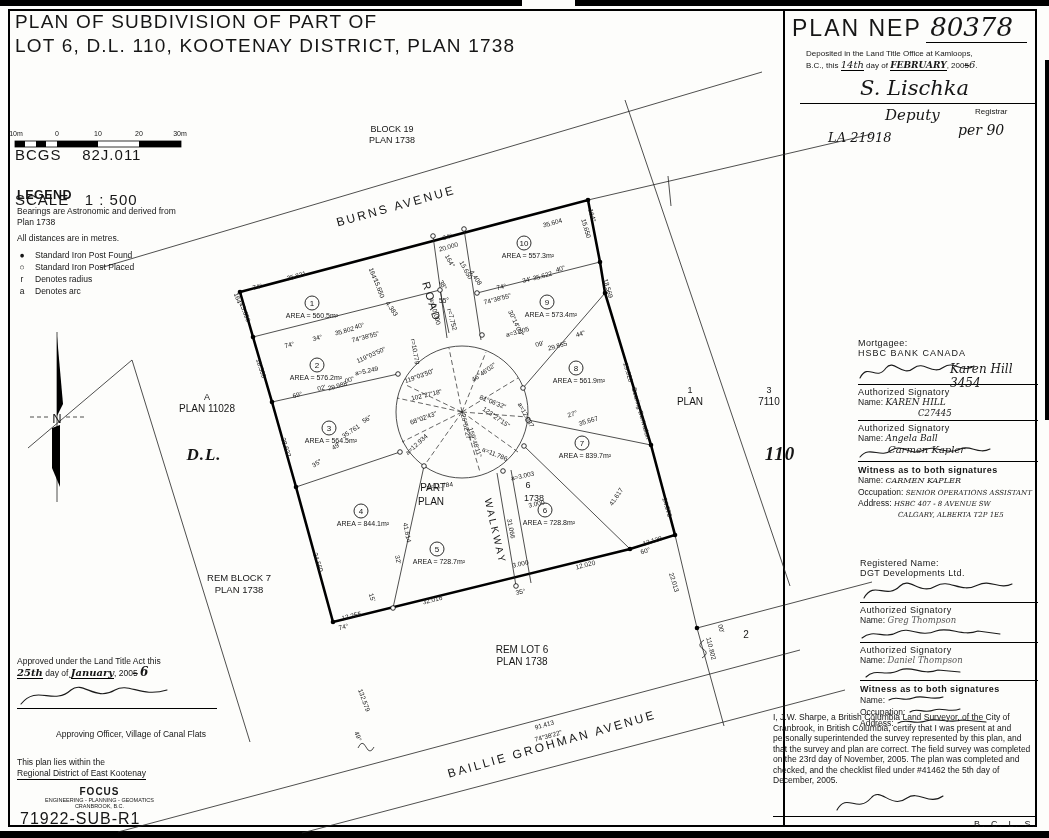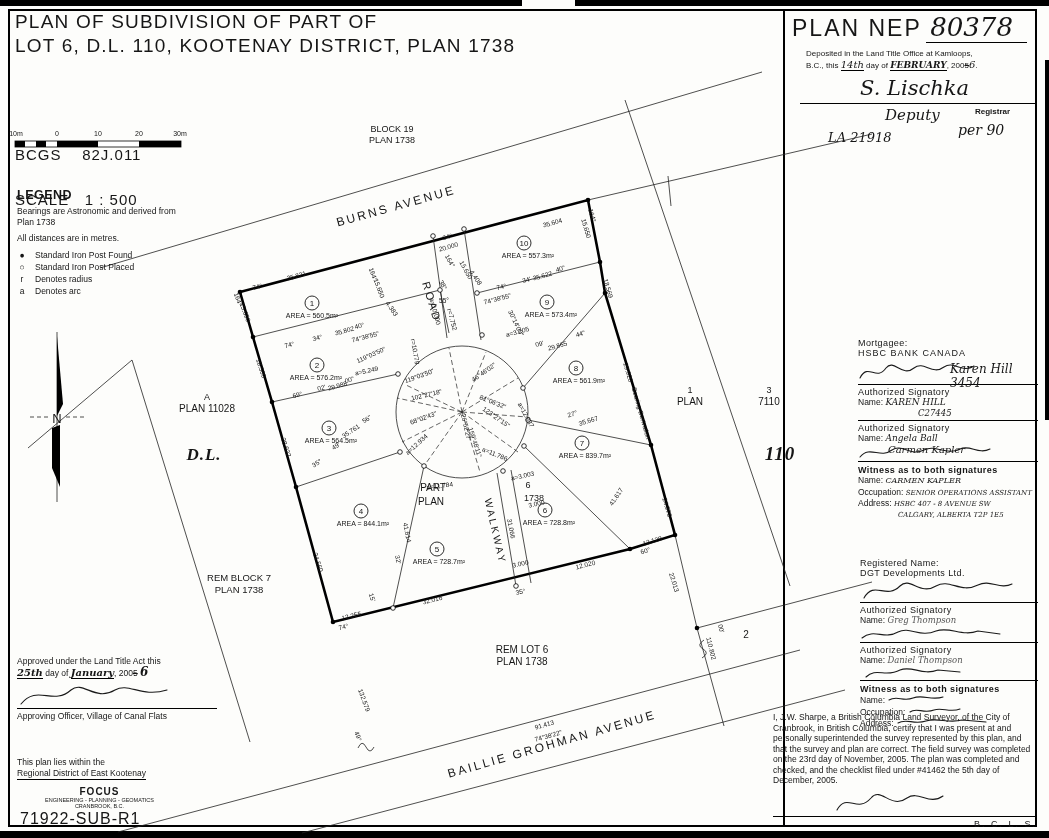--- a/index.html
+++ b/index.html
@@ -342,21 +342,21 @@
       <span>B.C., this</span>
       <span class="hw u" style="font-size:10px;">14th</span>
       <span>day of</span>
       <span class="hw u" style="font-size:9px;font-weight:bold;">FEBRUARY</span><span>, 200</span><span class="strike">5</span><span class="hw" style="font-size:10px;">6</span><span>.</span>
     </div>
   </div>
 
   <div class="blk hw" style="left:860px;top:76px;font-size:21px;">S. Lischka</div>
   <div class="blk hr" style="left:800px;top:103px;width:236px;"></div>
   <div class="blk hw" style="left:885px;top:106px;font-size:15px;">Deputy</div>
-  <div class="blk" style="left:975px;top:107px;font-size:8px;font-weight:bold;">Registrar</div>
+  <div class="blk" style="left:975px;top:107px;font-size:8px;">Registrar</div>
   <div class="blk hw" style="left:958px;top:122px;font-size:14px;">per 90</div>
   <div class="blk hw" style="left:828px;top:130px;font-size:13px;">LA 21918</div>
 
   <div class="blk" style="left:858px;top:338px;width:180px;">
     <div class="lbl">Mortgagee:</div>
     <div class="lbl" style="letter-spacing:1px;">HSBC BANK CANADA</div>
     <div style="position:relative;height:26px;">
       <svg class="sig" width="175" height="26" viewBox="0 0 175 26">
         <path d="M2,20 C10,4 18,24 28,10 C36,0 44,20 56,10 C66,2 74,18 86,9 C96,2 104,16 116,8"></path>
       </svg>
@@ -458,21 +458,21 @@
     <div>
       <span class="hw u" style="font-size:10px;font-weight:bold;">25th</span>
       <span>day of</span>
       <span class="hw u" style="font-size:10px;font-weight:bold;">January</span><span>, 200</span><span class="strike">5</span>
       <span class="hw" style="font-size:12px;font-weight:bold;">6</span>
     </div>
     <svg class="sig" width="180" height="28" viewBox="0 0 180 28" style="margin-top:2px;">
       <path d="M4,24 C20,4 36,26 54,10 C66,0 78,22 98,10 C112,2 124,18 150,10"></path>
     </svg>
     <div class="hr" style="width:200px;"></div>
-    <div style="margin-top:2px;">Approving Officer, Village of Canal Flats</div>
+    <div style="margin-top:20px;text-align:center;">Approving Officer, Village of Canal Flats</div>
   </div>
 
   <div class="blk" style="left:17px;top:786px;width:165px;text-align:center;">
     <div style="font-size:10px;font-weight:bold;letter-spacing:1px;">FOCUS</div>
     <div style="font-size:5.5px;">ENGINEERING - PLANNING - GEOMATICS</div>
     <div style="font-size:5.5px;">CRANBROOK, B.C.</div>
   </div>
 
   <div class="blk small" style="left:17px;top:757px;width:195px;">
     <div>This plan lies within the</div>

